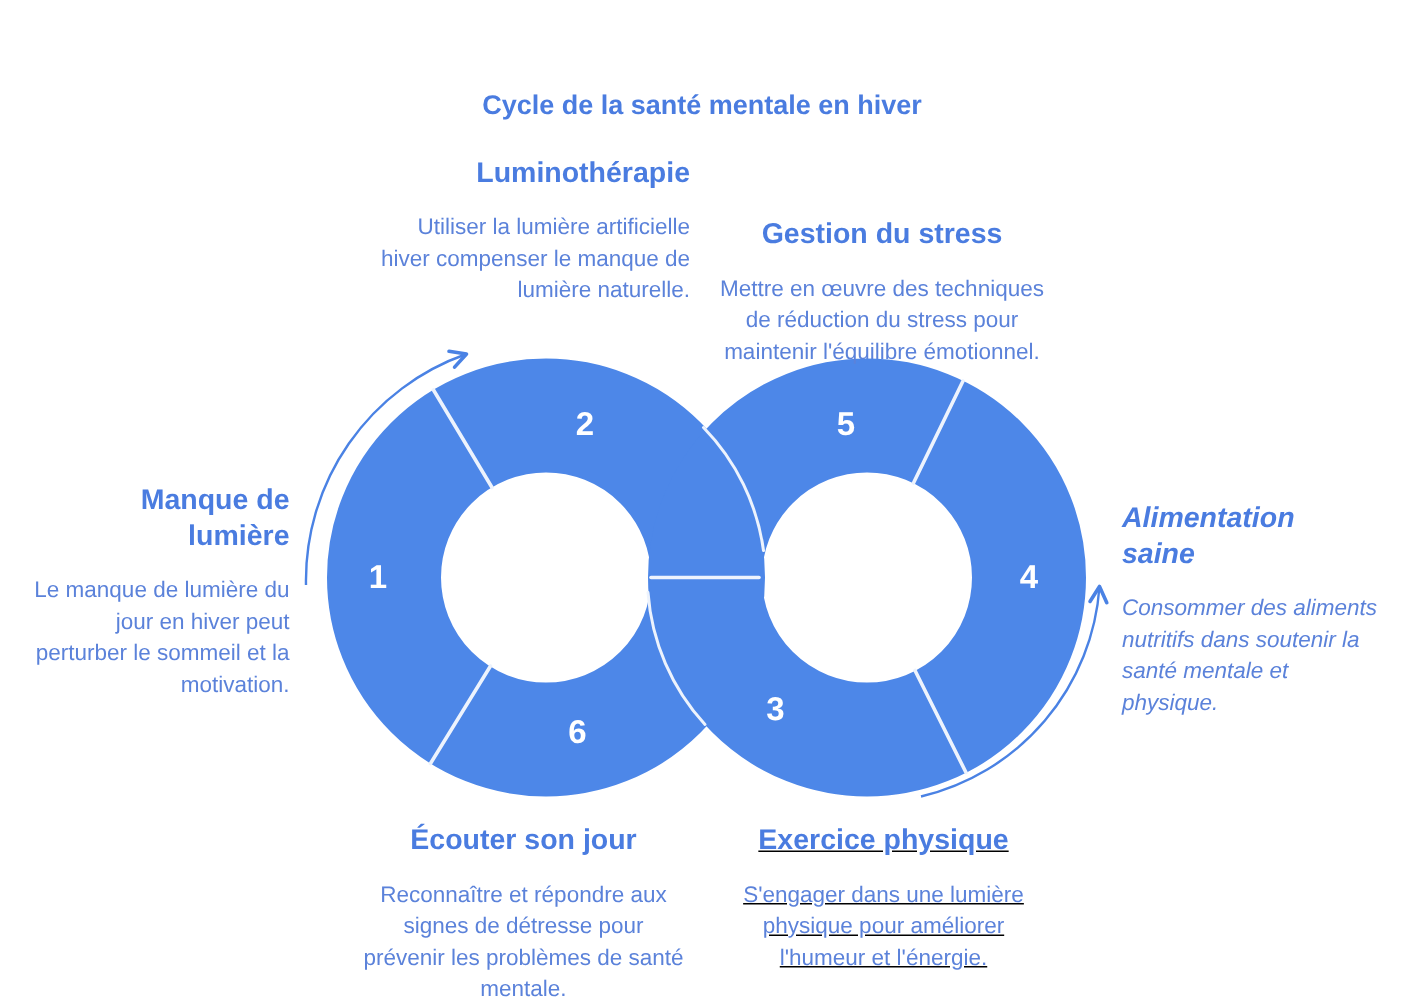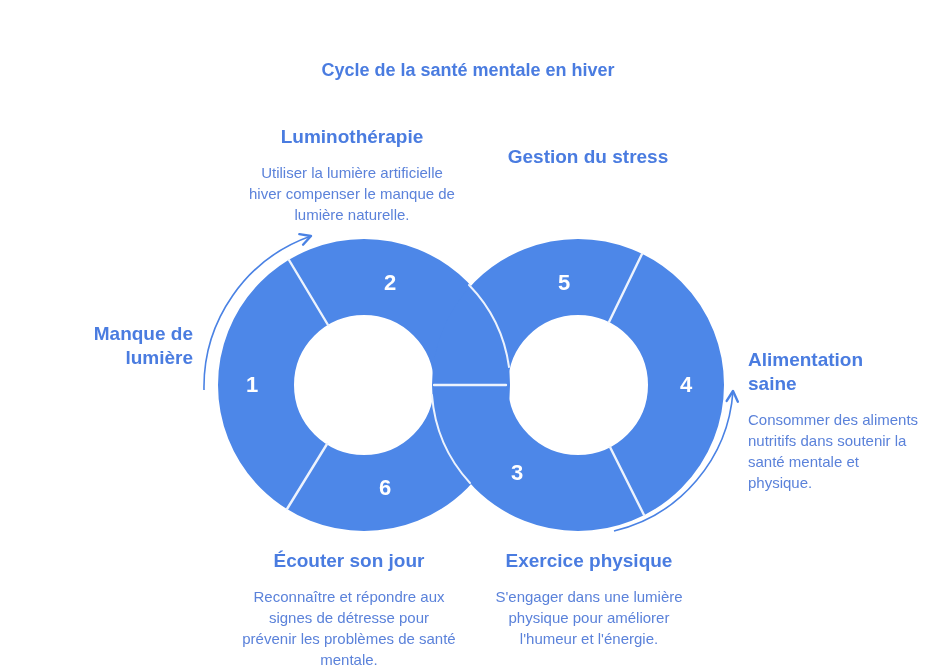--- a/index.html
+++ b/index.html
@@ -77,41 +77,43 @@
     <g fill="#ffffff" font-family="Liberation Sans, sans-serif" font-size="22" font-weight="bold" text-anchor="middle">
       <text x="252" y="392">1</text>
       <text x="390" y="290">2</text>
       <text x="517" y="480">3</text>
       <text x="686" y="392">4</text>
       <text x="564" y="290">5</text>
       <text x="385" y="495">6</text>
     </g>
   </svg>
 
-  <div class="step-label center" style="left:244px; top:125px; width:216px;">
+  <div class="step-label center" style="left:244px; top:104px; width:216px;text-align:right;">
     <h3 class="step-title">Luminothérapie</h3>
     <p class="step-desc">Utiliser la lumière artificielle hiver compenser le manque de lumière naturelle.</p>
   </div>
 
   <div class="step-label center" style="left:480px; top:106px; width:216px;margin-top:39px;">
     <h3 class="step-title">Gestion du stress</h3>
+    <p class="step-desc">Mettre en œuvre des techniques de réduction du stress pour maintenir l'équilibre émotionnel.</p>
   </div>
 
   <div class="step-label right" style="left:18px; top:322px; width:175px;text-align:right;">
     <h3 class="step-title narrow">Manque de lumière</h3>
+    <p class="step-desc">Le manque de lumière du jour en hiver peut perturber le sommeil et la motivation.</p>
   </div>
 
-  <div class="step-label left" style="left:748px; top:348px; width:172px;">
+  <div class="step-label left" style="left:748px; top:334px; width:172px;font-style:italic;">
     <h3 class="step-title narrow">Alimentation saine</h3>
     <p class="step-desc">Consommer des aliments nutritifs dans soutenir la santé mentale et physique.</p>
   </div>
 
   <div class="step-label center" style="left:240px; top:549px; width:218px;">
     <h3 class="step-title">Écouter son jour</h3>
     <p class="step-desc">Reconnaître et répondre aux signes de détresse pour prévenir les problèmes de santé mentale.</p>
   </div>
 
-  <div class="step-label center" style="left:478px; top:549px; width:222px;">
+  <div class="step-label center" style="left:478px; top:549px; width:222px;text-decoration:underline;">
     <h3 class="step-title">Exercice physique</h3>
     <p class="step-desc">S'engager dans une lumière physique pour améliorer l'humeur et l'énergie.</p>
   </div>
 
 </div>
 
 </body></html>

